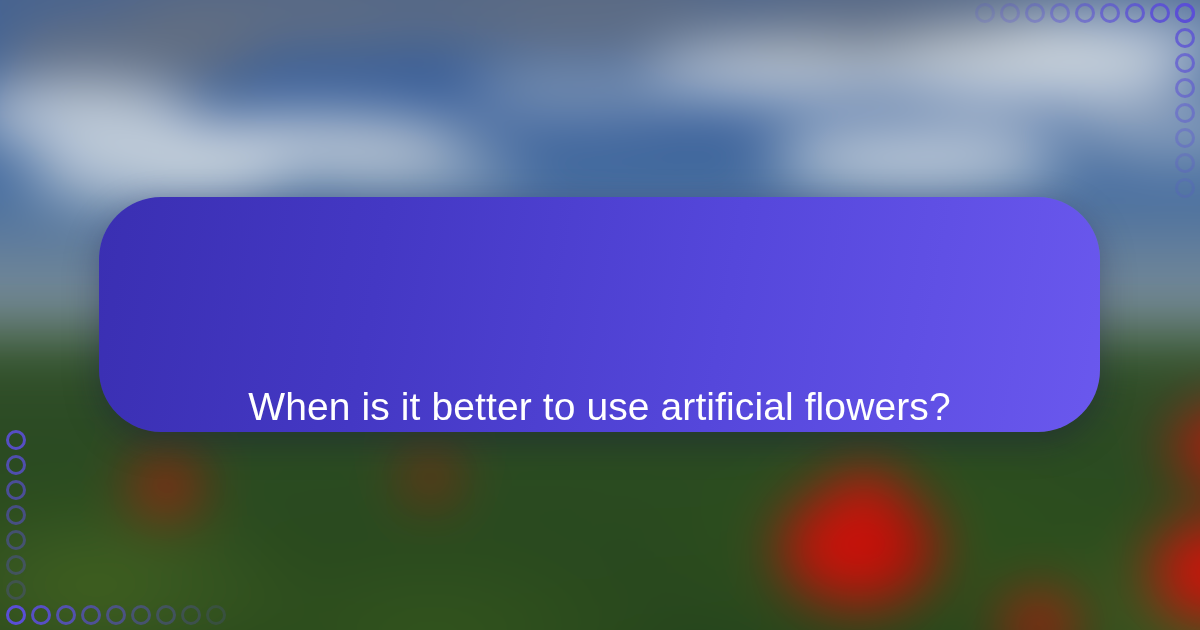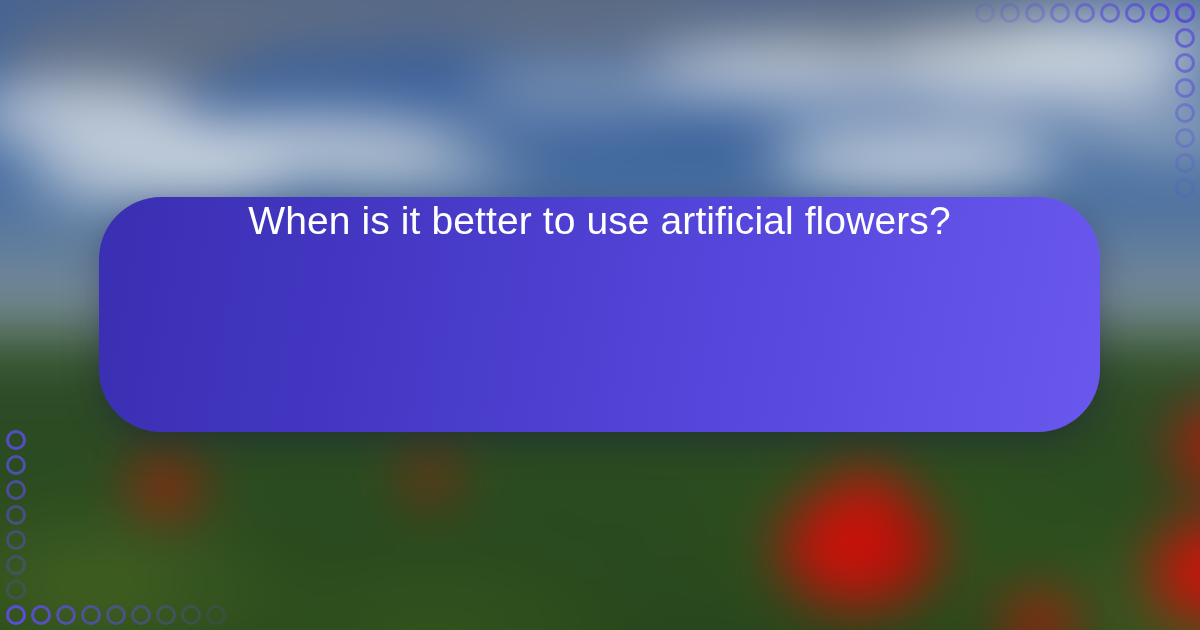--- a/index.html
+++ b/index.html
@@ -90,21 +90,21 @@
   #card {
     position: absolute;
     left: 99px;
     top: 197px;
     width: 1001px;
     height: 235px;
     border-radius: 62px;
     background: linear-gradient(100deg, #3a2fb2 0%, #4438c4 28%, #5547db 62%, #6a58ee 100%);
     box-shadow: 0 10px 34px rgba(20,16,70,.35);
     display: flex;
-    align-items: flex-start;
+    align-items: flex-end;
     justify-content: center;
     box-sizing: border-box;
     padding: 0 60px;
   }
 
   #card-title {
     color: #ffffff;
     font-size: 39px;
     font-weight: 400;
     letter-spacing: .1px;

